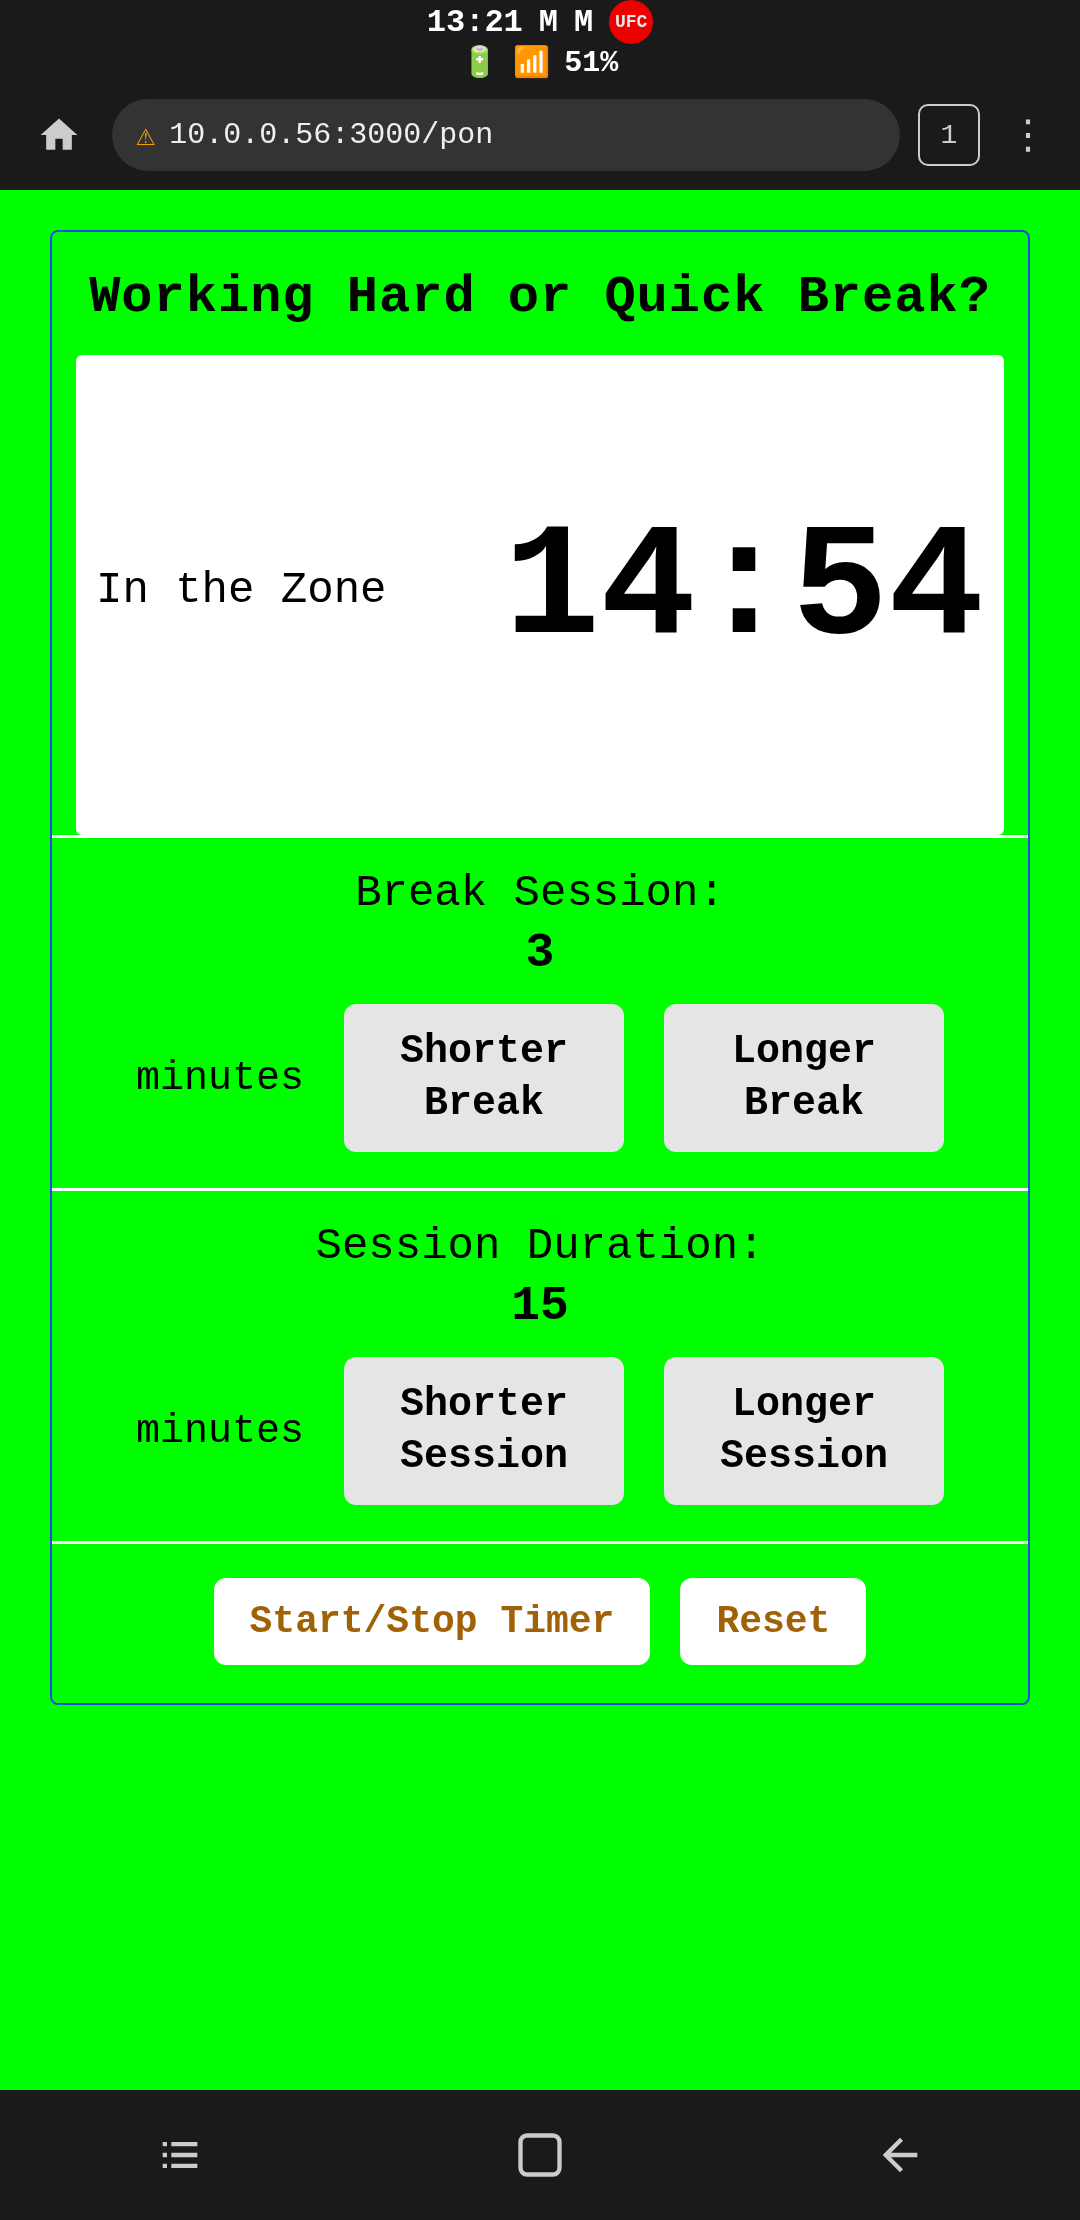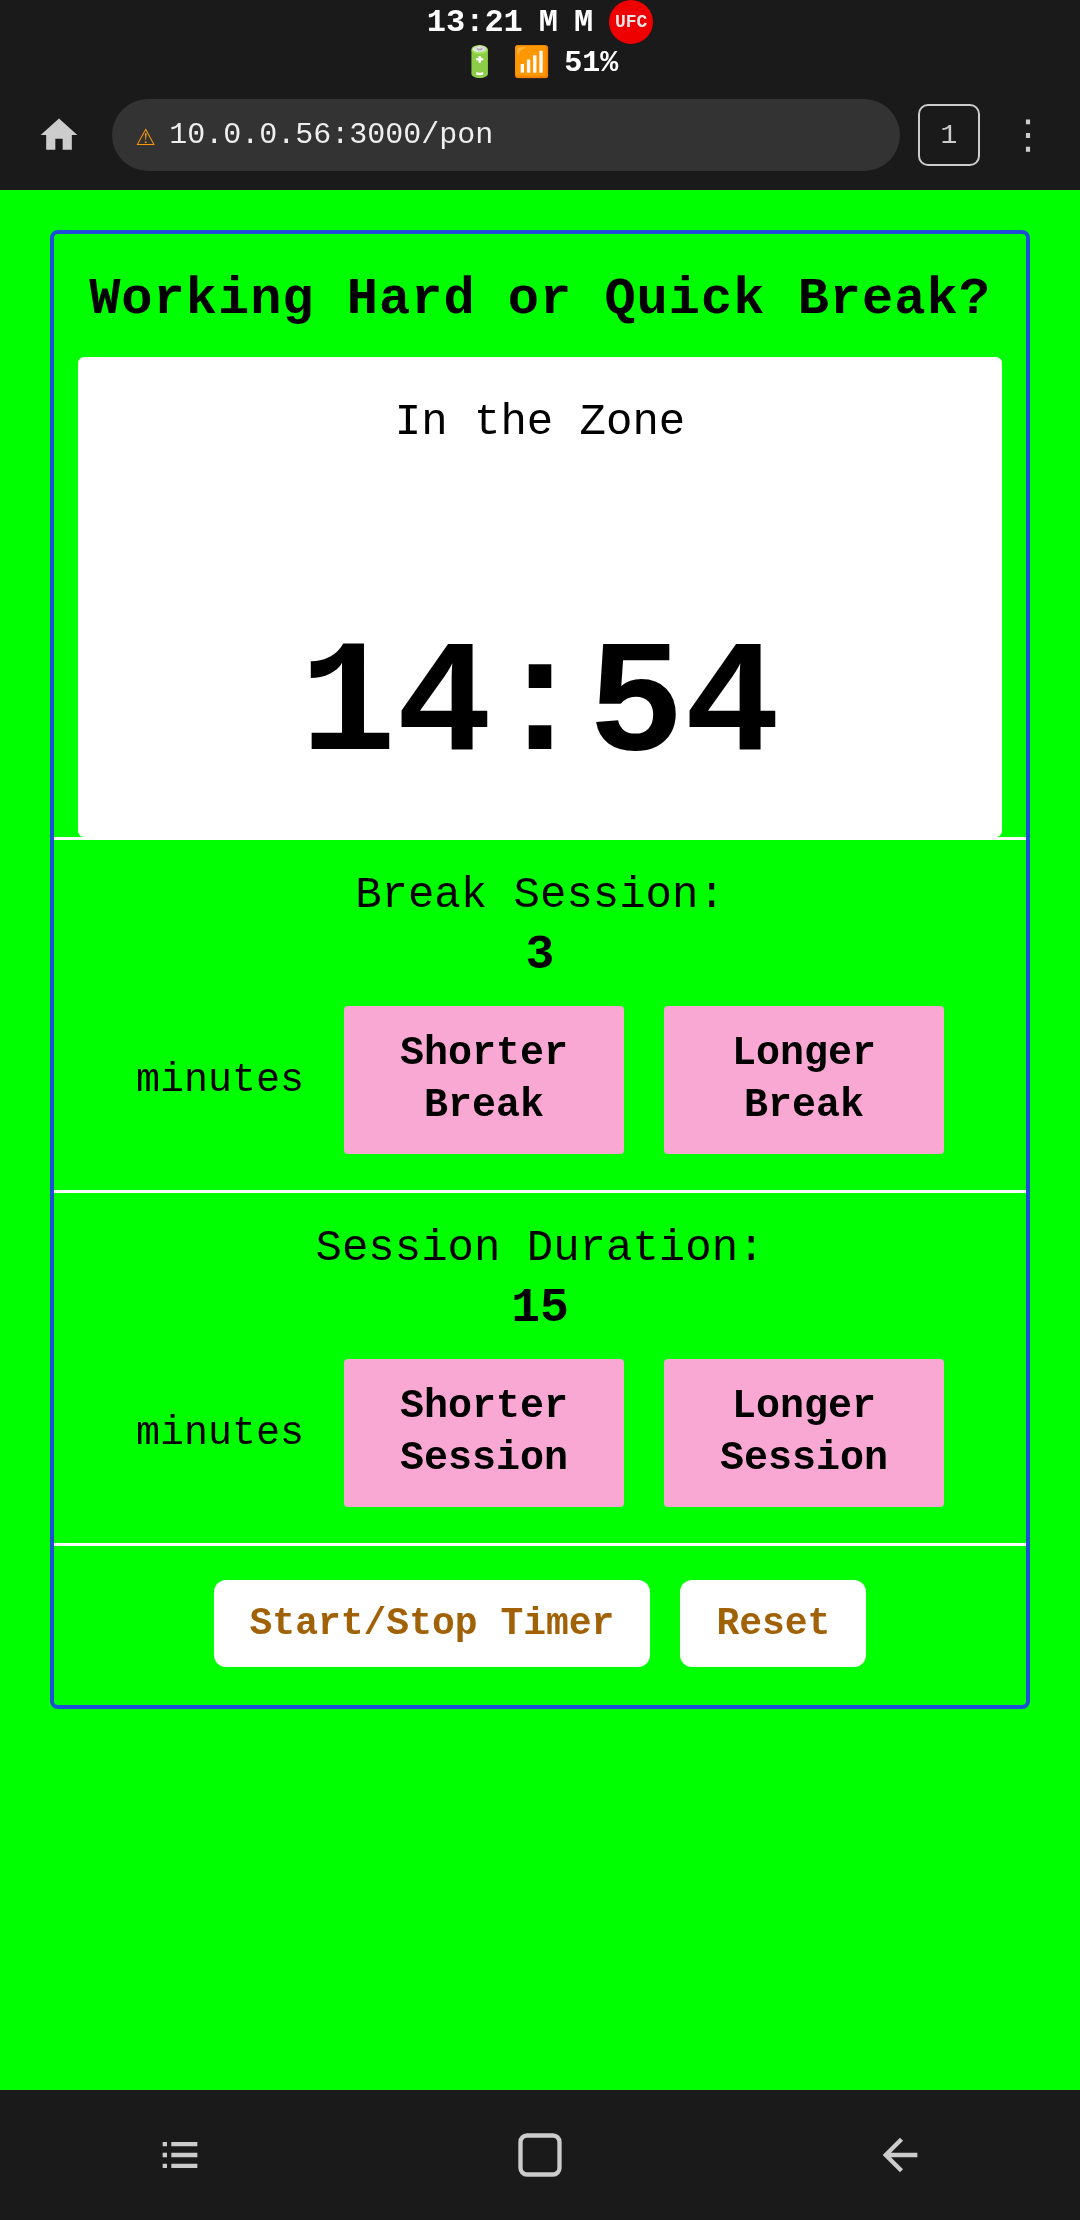--- a/index.html
+++ b/index.html
@@ -115,21 +115,21 @@
     
     .main-area {
       width: 100%;
       background: #00ff00;
       padding: 40px 50px;
       min-height: 1900px;
     }
 
     
     .app-card {
-      border: 4px solid #1d4ed8;
+      border: 2px solid #1d4ed8;
       border-radius: 8px;
       overflow: hidden;
       background: #00ff00;
     }
 
     
     .app-title {
       text-align: center;
       padding: 36px 20px 28px;
       font-size: 52px;
@@ -141,21 +141,21 @@
 
     
     .timer-display {
       background: #fff;
       margin: 0 24px 0 24px;
       border-radius: 6px;
       padding: 40px 20px 50px;
       text-align: center;
       min-height: 480px;
       display: flex;
-      flex-direction: column;
+      flex-direction: row;
       align-items: center;
       justify-content: space-between;
       gap: 24px;
     }
 
     .timer-status {
       font-size: 44px;
       color: #000;
       font-family: 'Courier New', monospace;
     }
@@ -200,23 +200,23 @@
 
     .minutes-label {
       font-size: 40px;
       color: #000;
       font-family: 'Courier New', monospace;
       min-width: 140px;
       text-align: right;
     }
 
     .ctrl-btn {
-      background: #f9a8d4;
+      background: #e5e5e5;
       border: none;
-      border-radius: 4px;
+      border-radius: 12px;
       padding: 22px 0;
       width: 280px;
       font-size: 40px;
       font-family: 'Courier New', monospace;
       font-weight: bold;
       color: #000;
       cursor: pointer;
       text-align: center;
       line-height: 1.3;
     }

